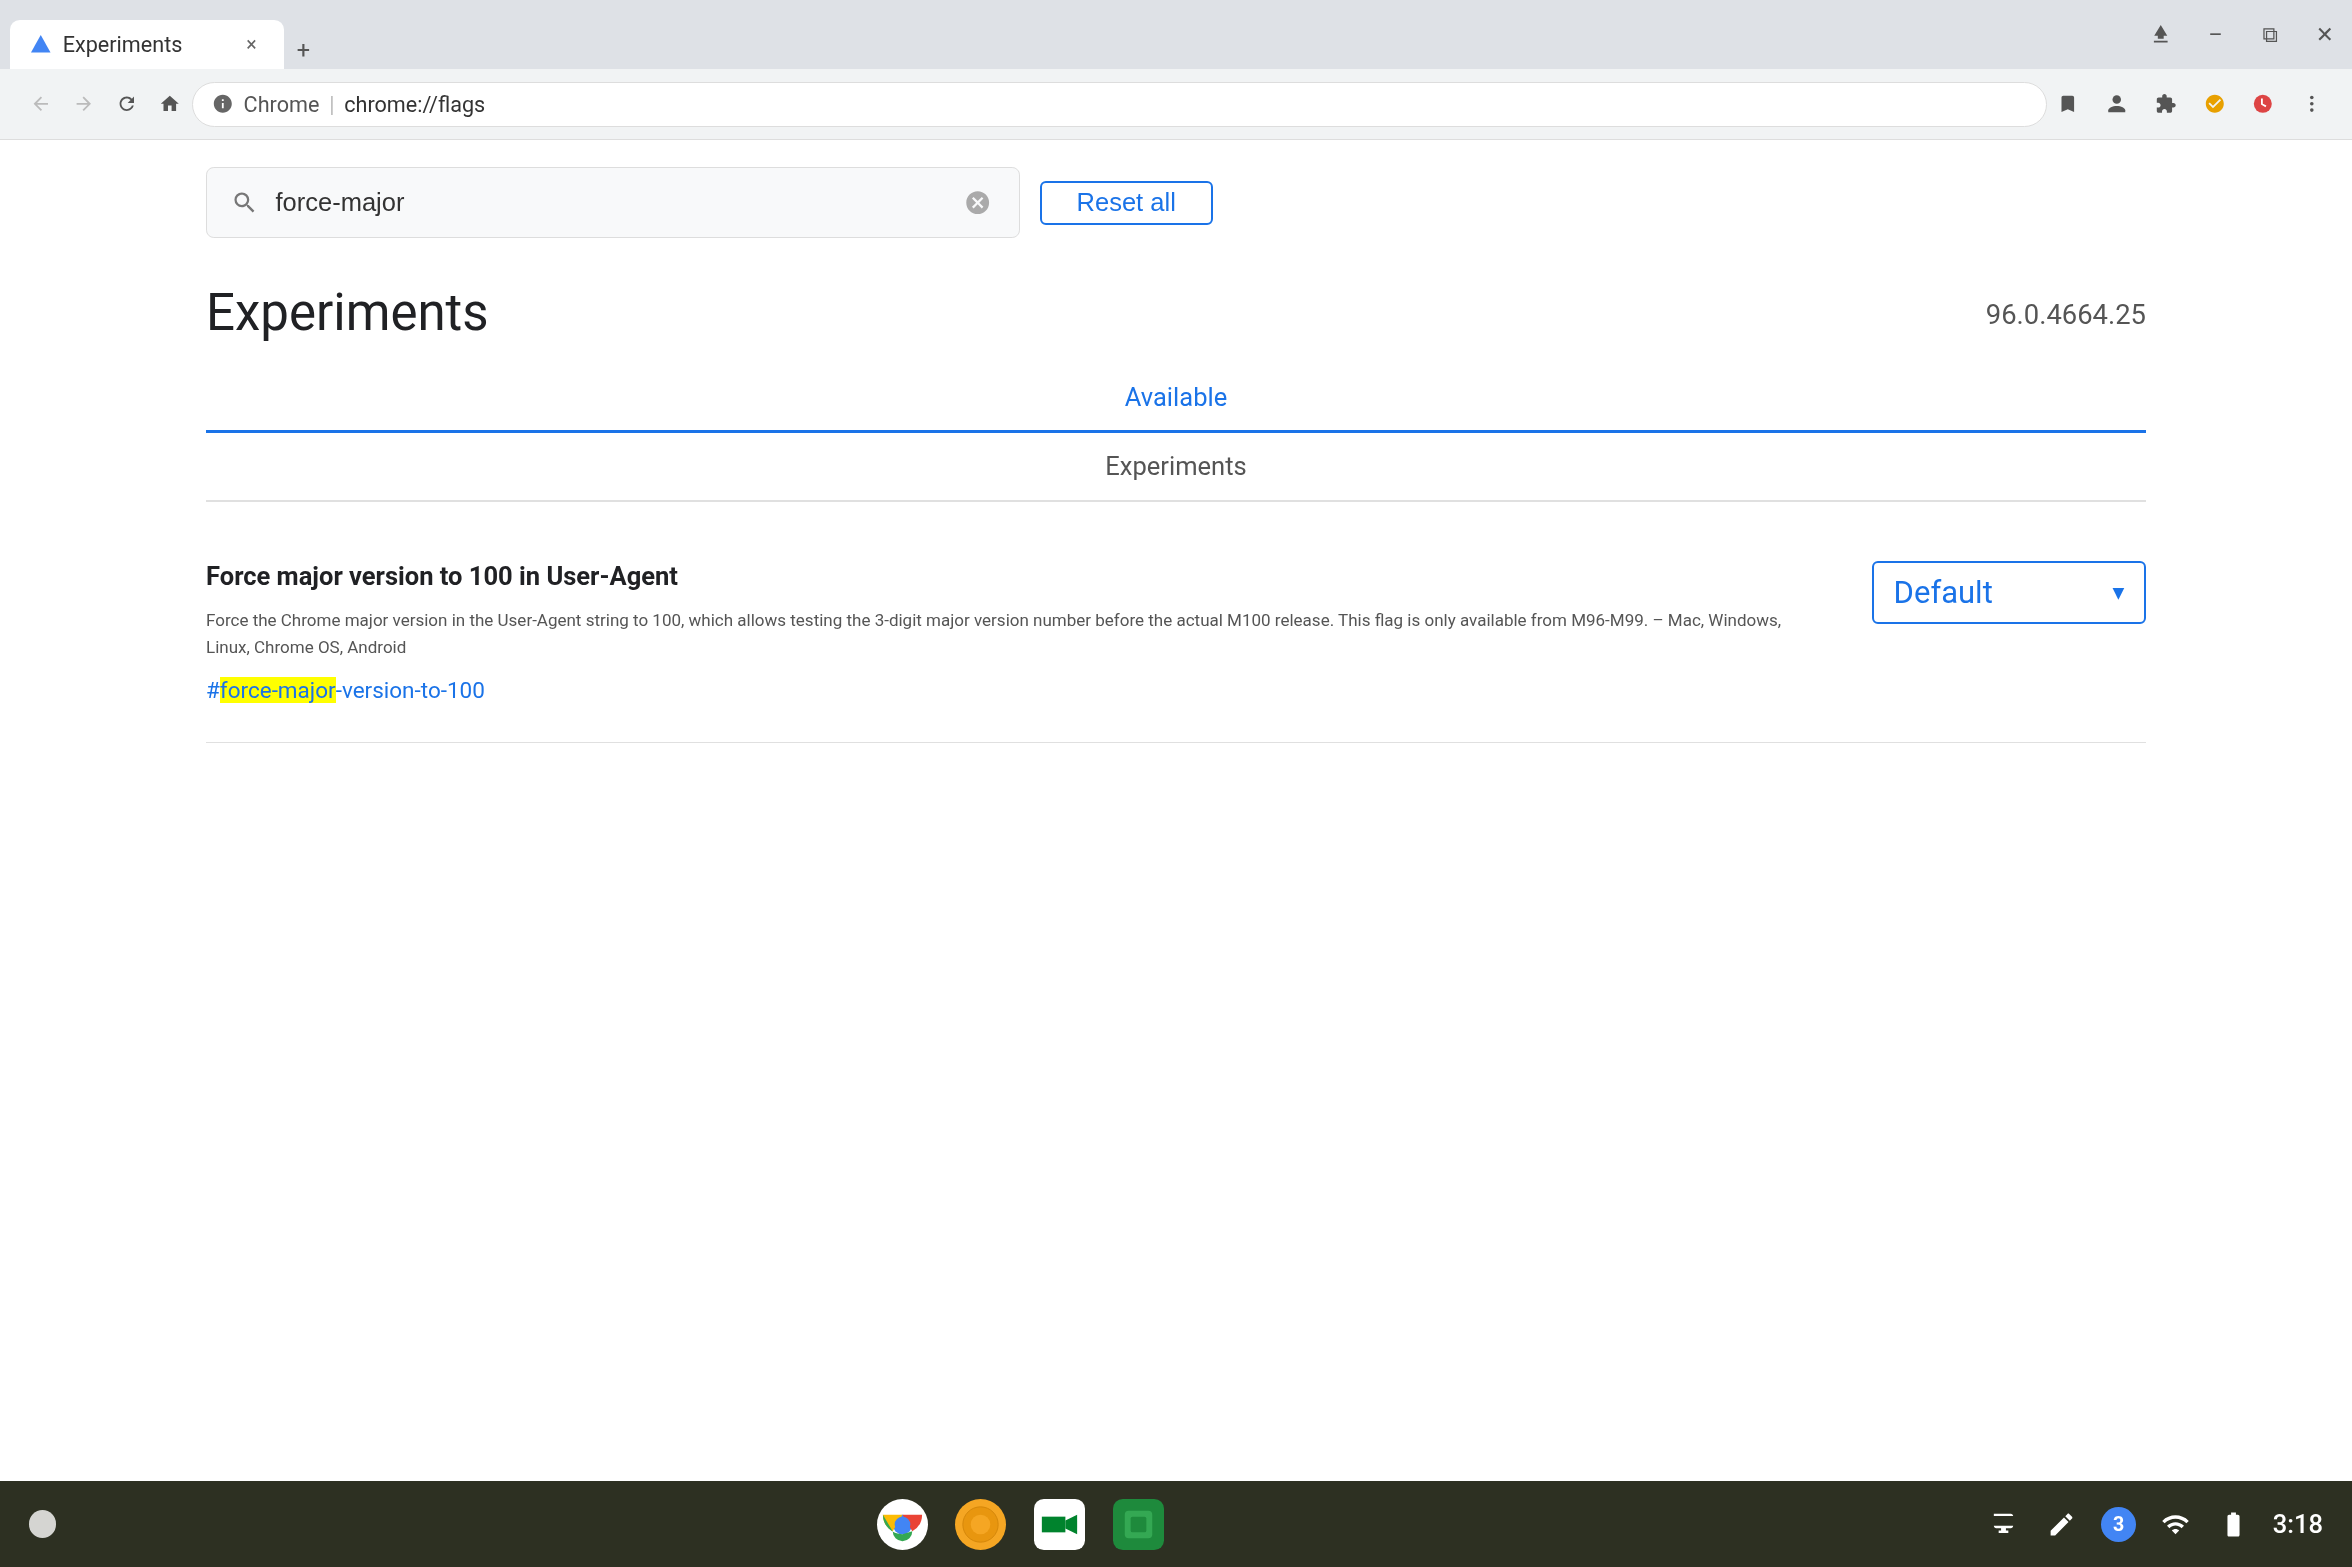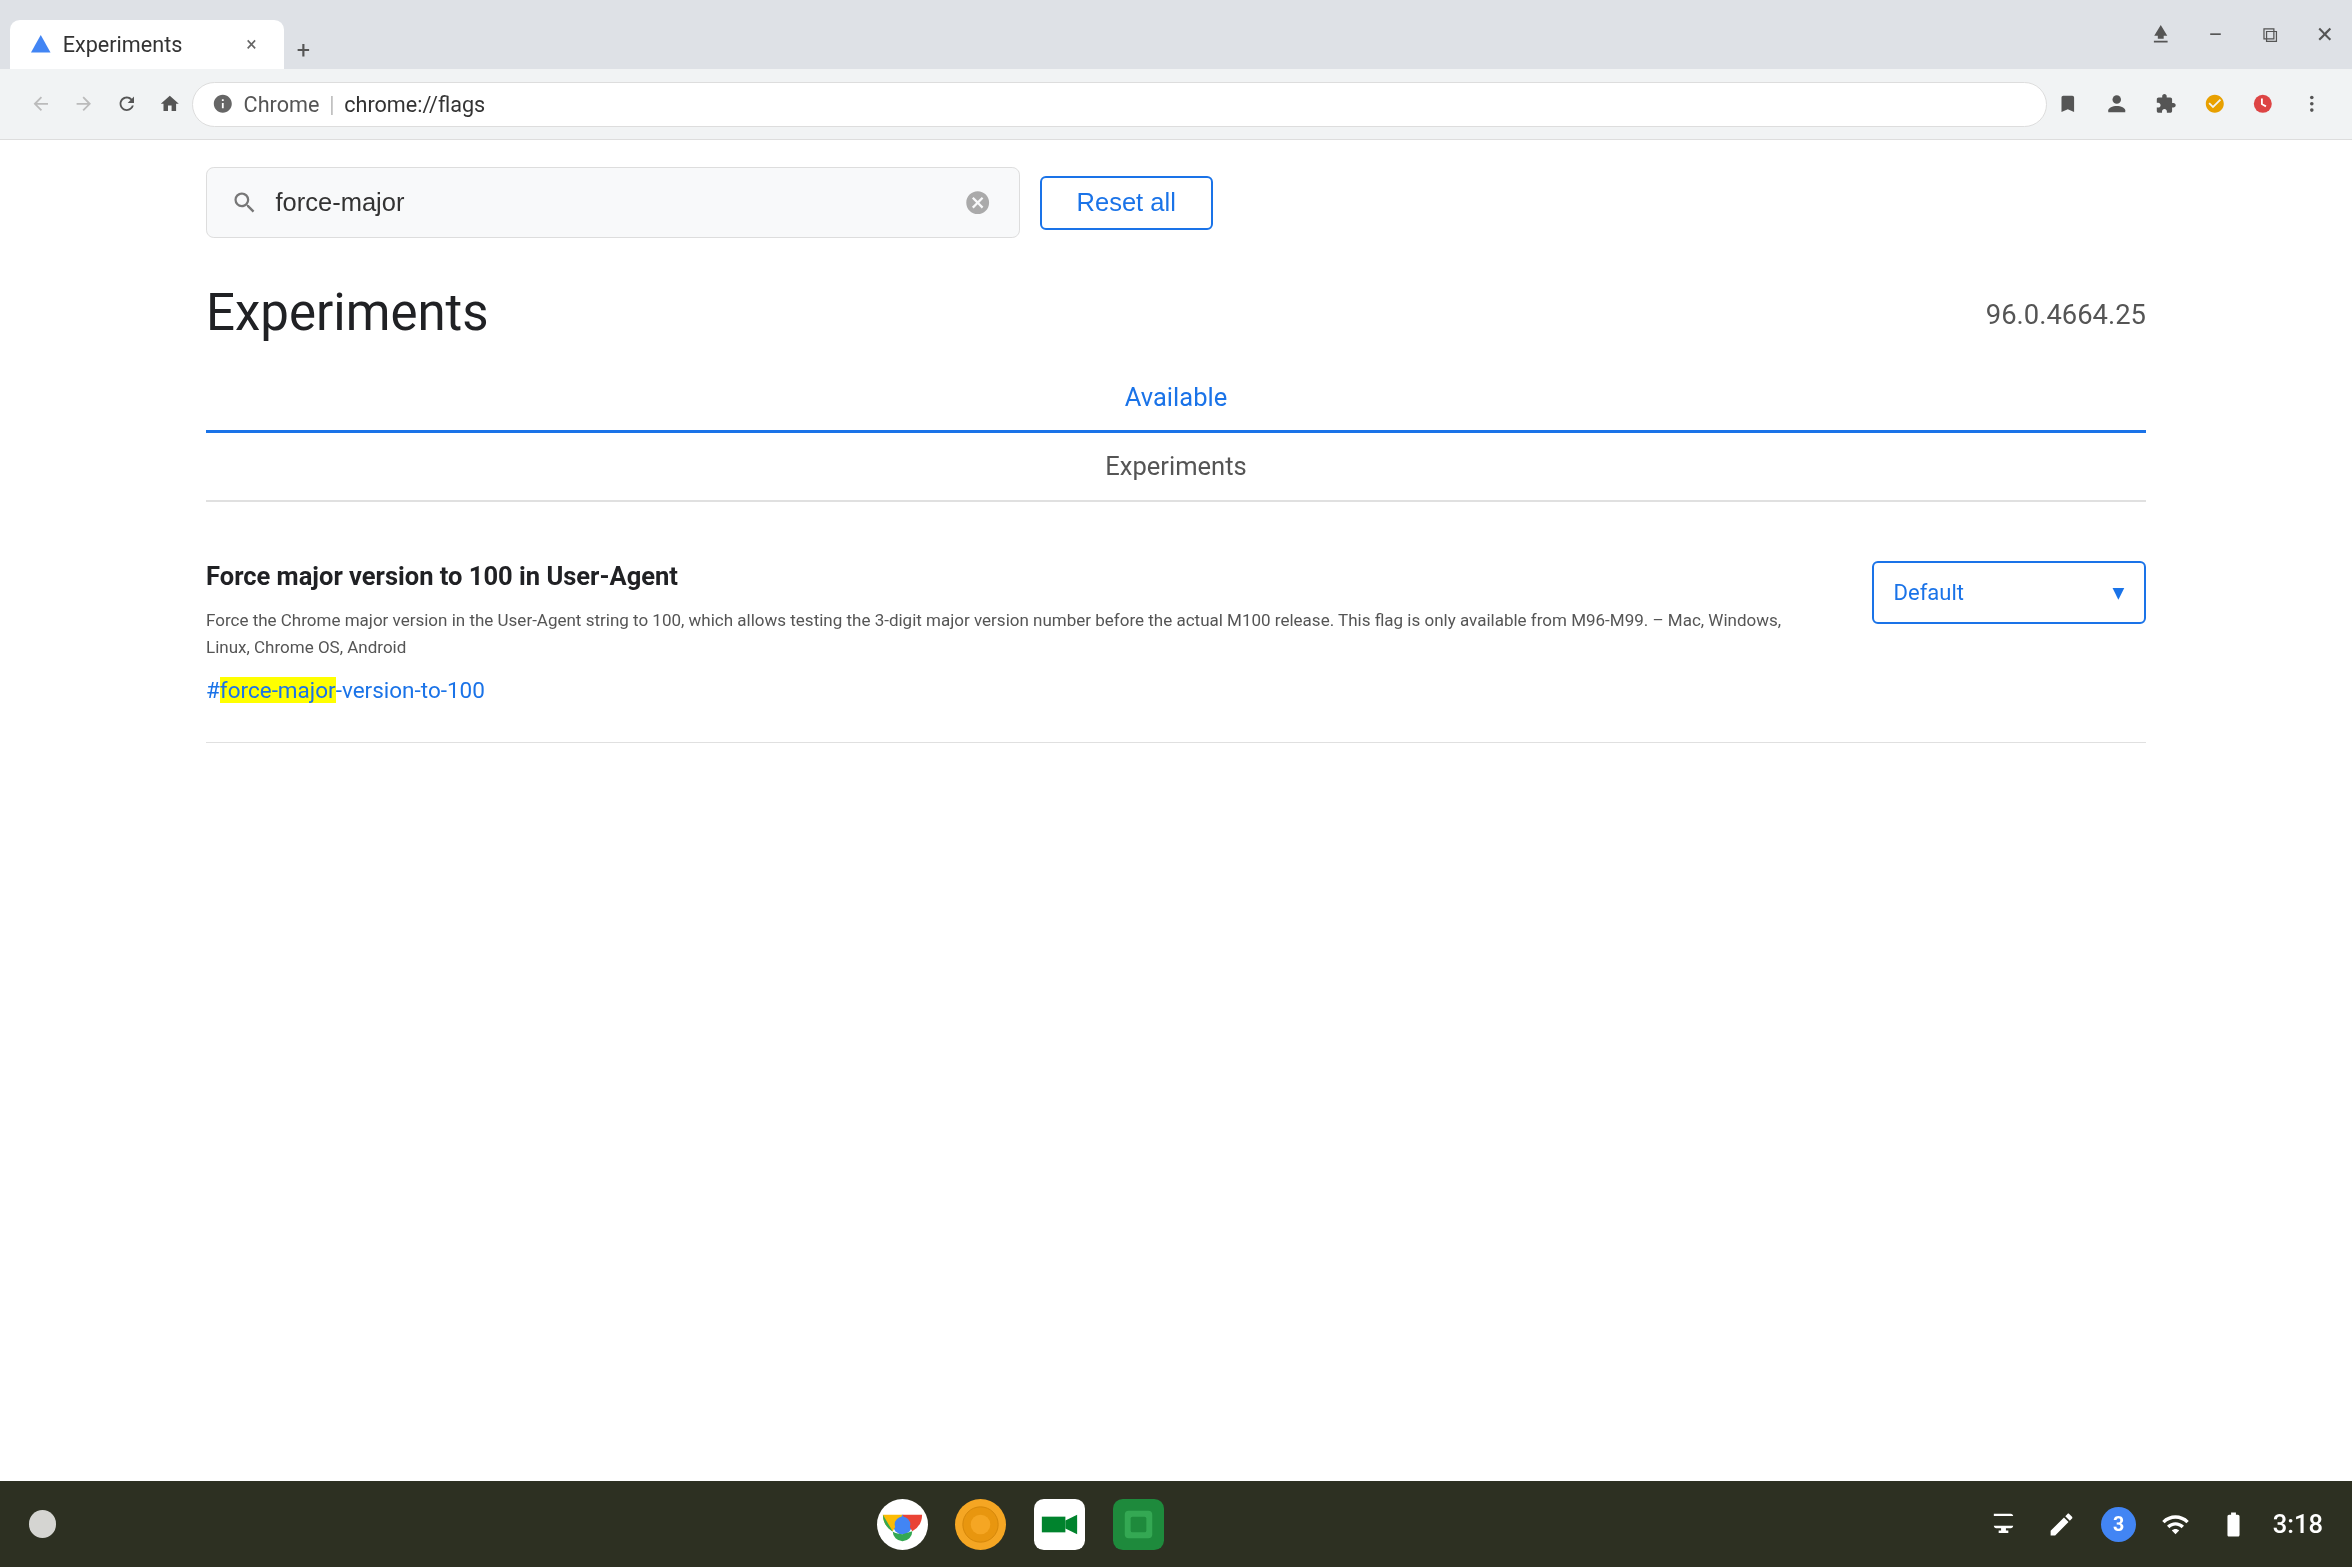--- a/index.html
+++ b/index.html
@@ -188,21 +188,21 @@
       color: #aaa;
       font-size: 25.5px;
       cursor: pointer;
       width: 35px;
       height: 35px;
       display: flex;
       align-items: center;
       justify-content: center;
     }
     .reset-all-btn {
-      height: 54px;
+      height: 44px;
       padding: 0 35px;
       border: 2px solid #1a73e8;
       border-radius: 5.9px;
       background: #fff;
       color: #1a73e8;
       font-size: 25.5px;
       cursor: pointer;
       font-weight: 500;
       white-space: nowrap;
     }
@@ -298,21 +298,21 @@
       border: 2px solid #1a73e8;
       border-radius: 5.9px;
       display: flex;
       align-items: center;
       justify-content: space-between;
       padding: 0 19.6px;
       cursor: pointer;
       background: #fff;
     }
     .flag-dropdown-text {
-      font-size: 22px;
+      font-size: 31px;
       color: #1a73e8;
     }
     .flag-dropdown-arrow {
       font-size: 23.5px;
       color: #1a73e8;
     }
 
     
     .separator {
       height: 1px;

